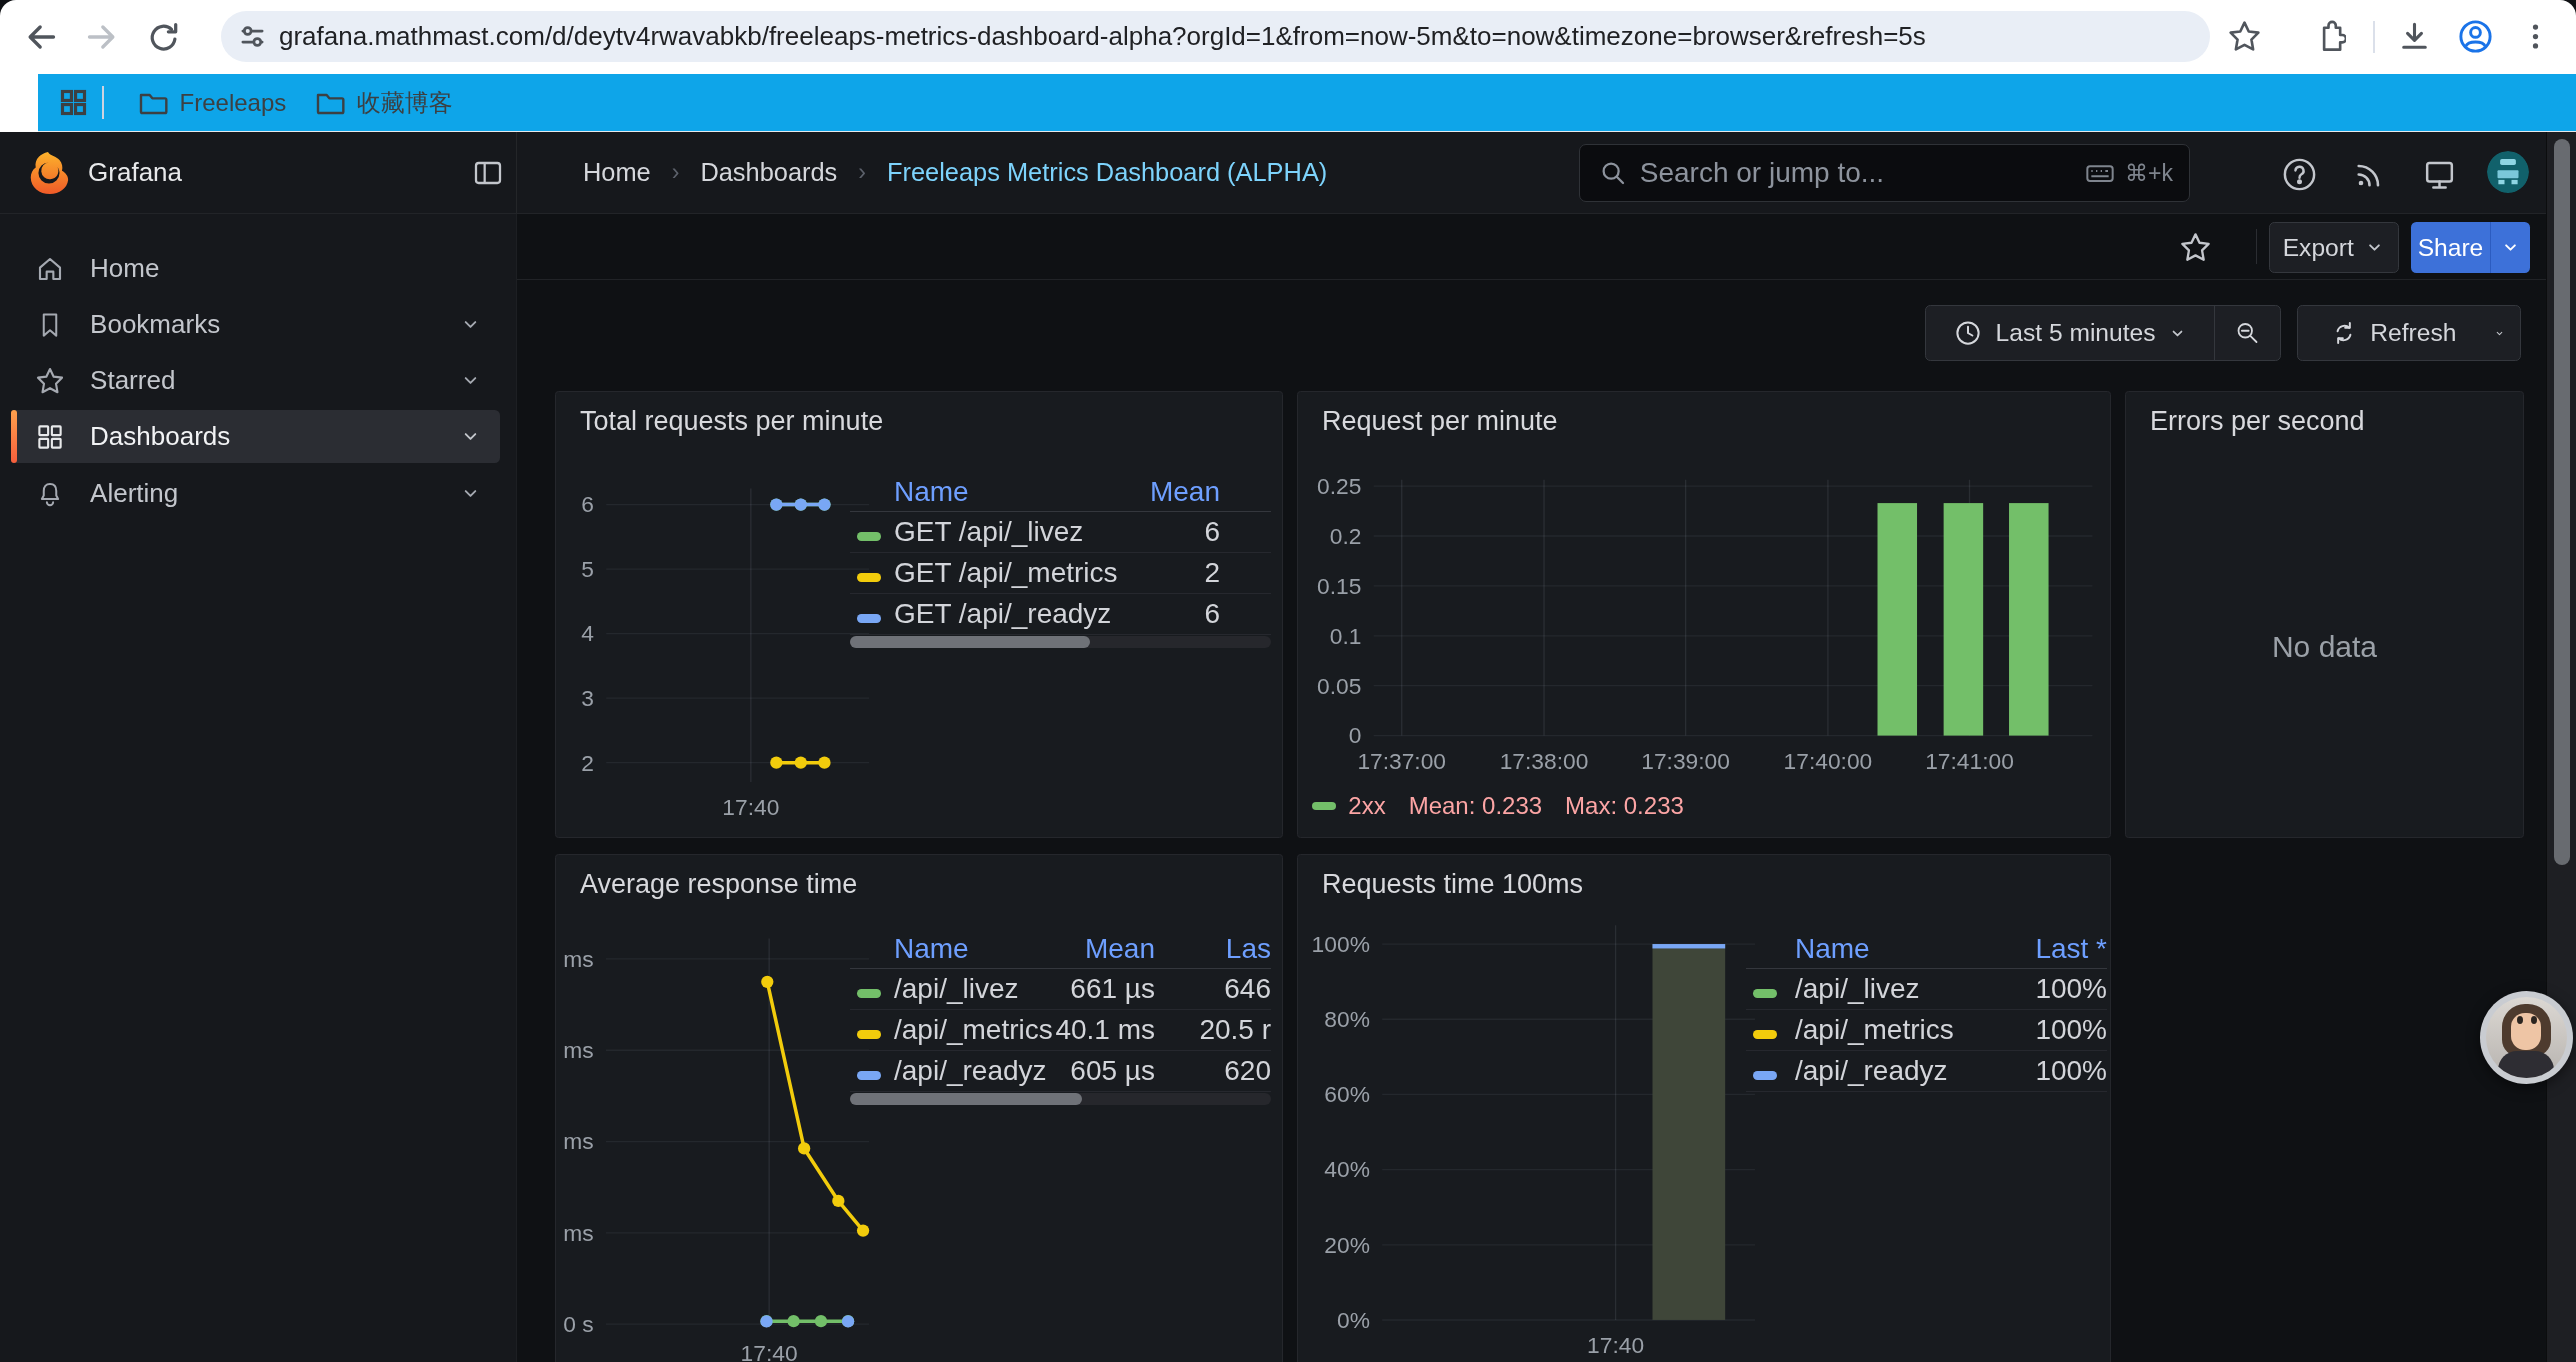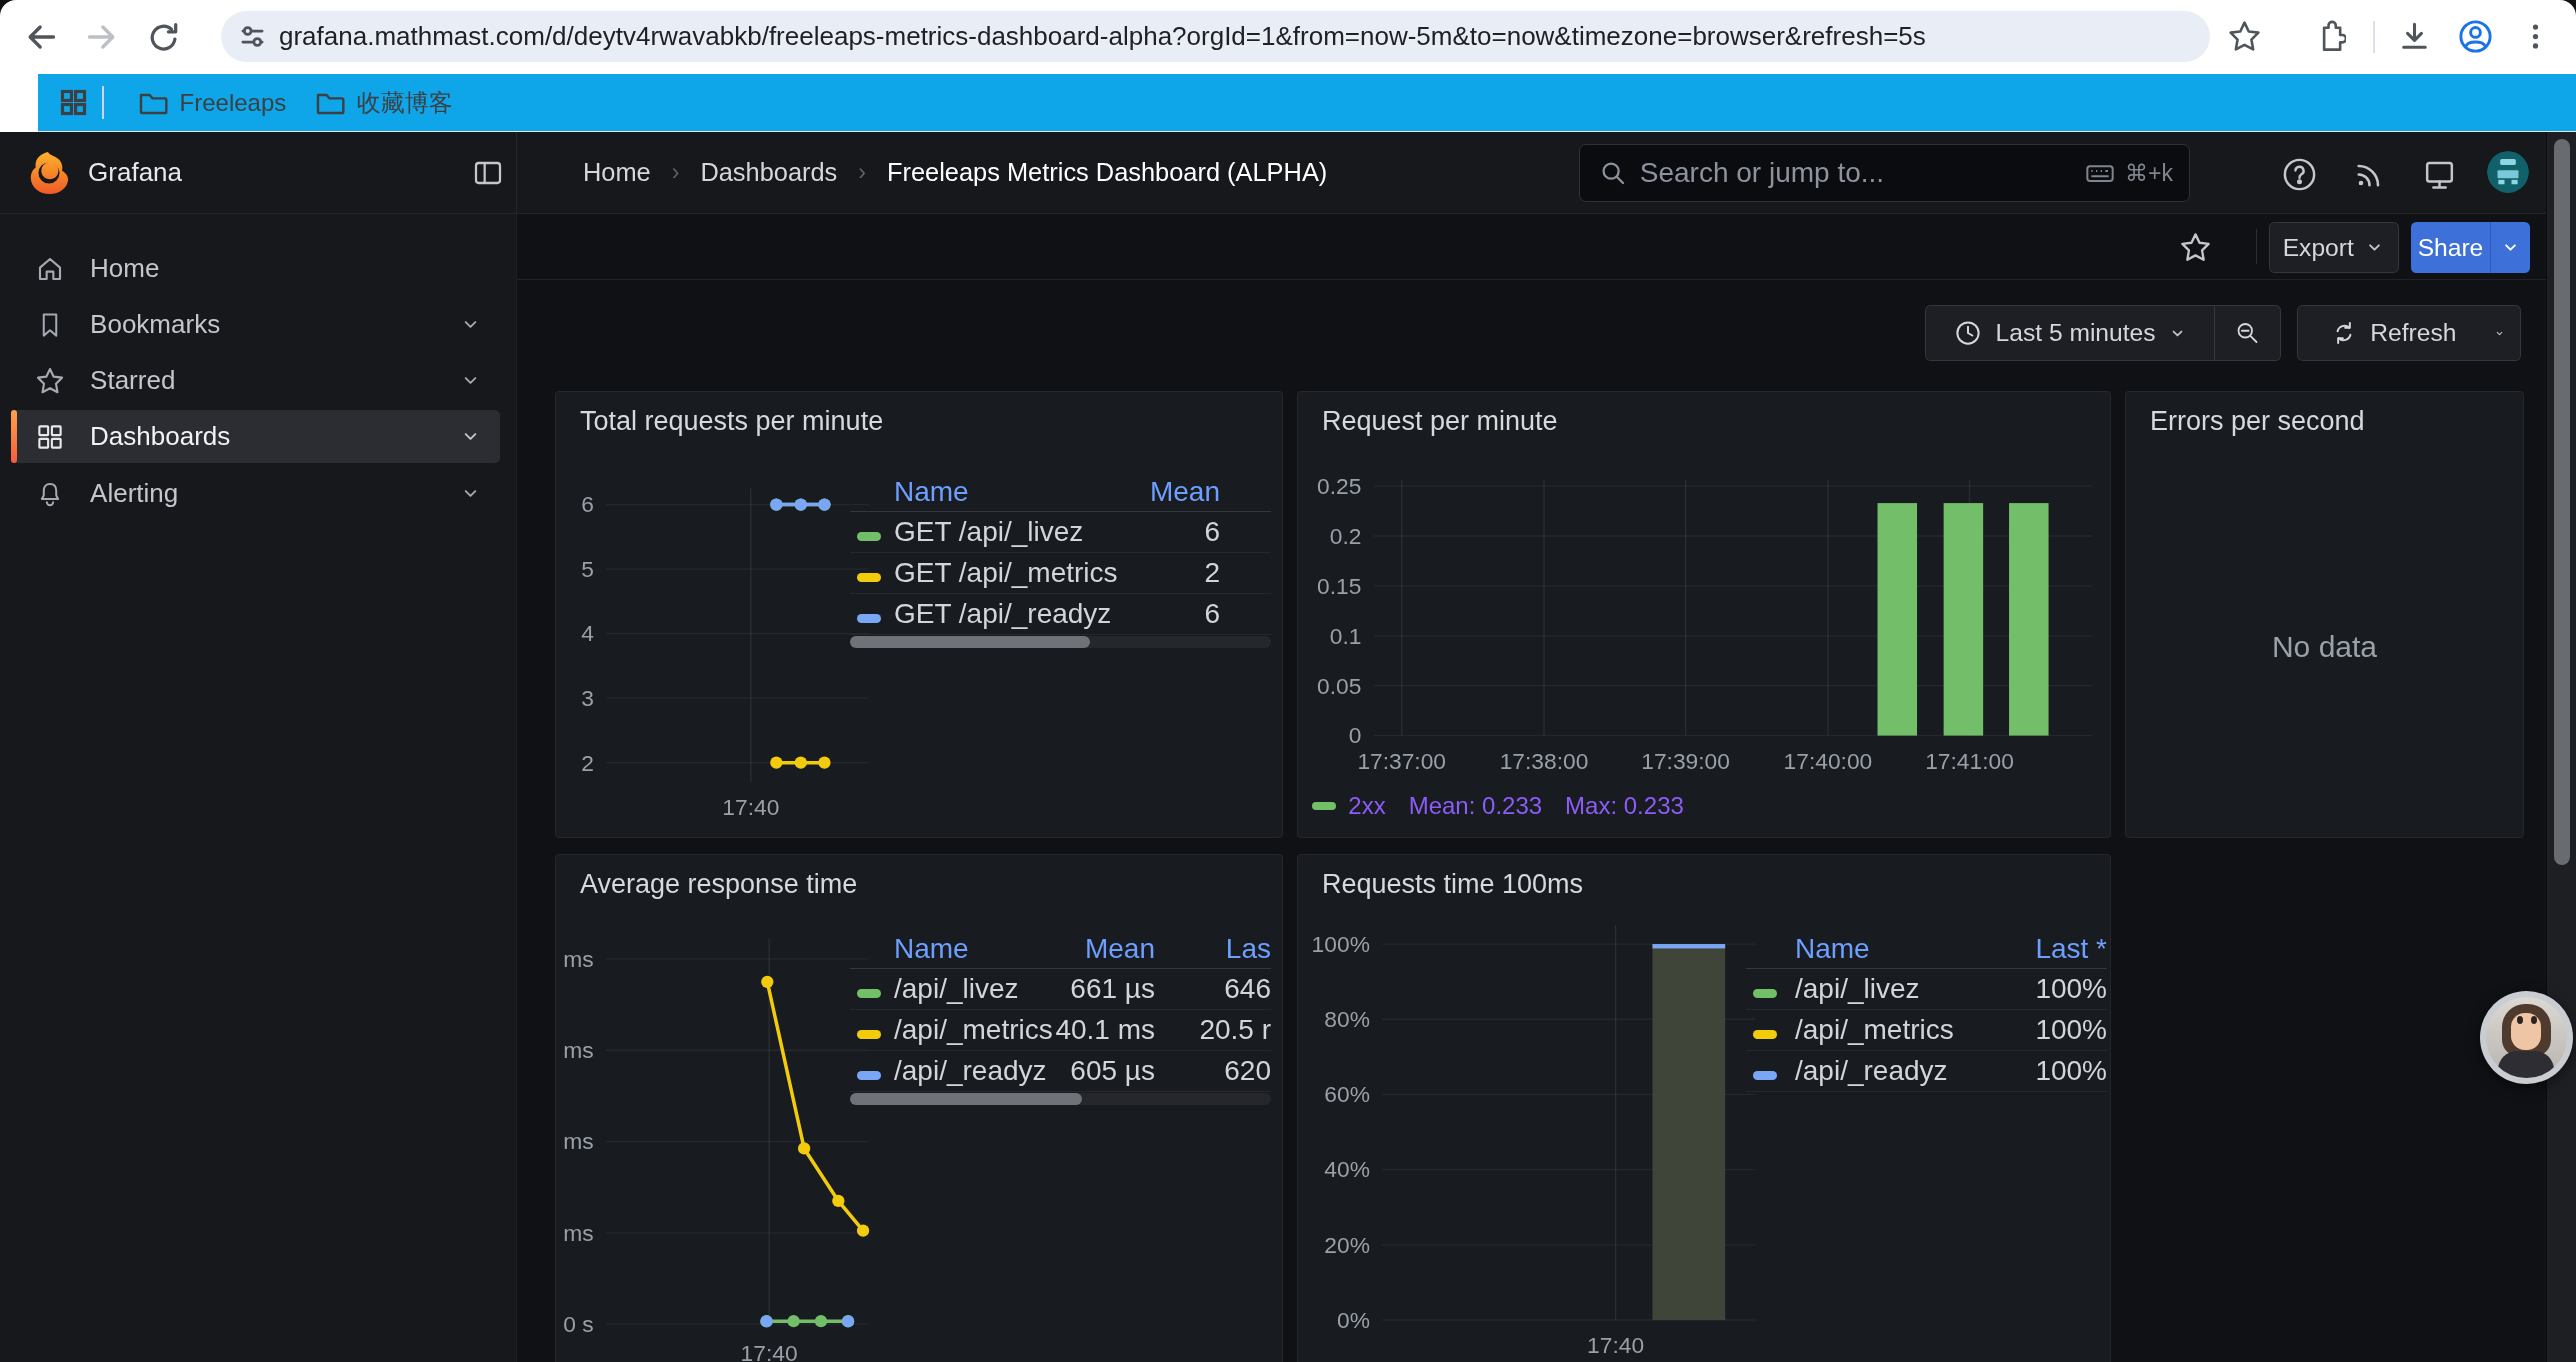--- a/index.html
+++ b/index.html
@@ -20,21 +20,21 @@
   .bm-divider { width:1.8px; height:33px; background:#cdd3e0; margin:0 19px 0 12.3px; }
   .bm-item { display:flex; align-items:center; gap:10.5px; padding:7px 14px; border-radius:7px; color:#3c4043; font-size:24px; }
 
   
   .gf { position:absolute; left:0; top:132px; width:2576px; height:1231px; background:#0f1114; color:#d5d7dc; }
   .gf-header { position:absolute; left:0; top:0; width:2576px; height:82px; background:#16181c; border-bottom:0.9px solid #222428; }
   .gf-header-left { position:absolute; left:0; top:0; width:517px; height:81px; border-right:0.9px solid #242629; display:flex; align-items:center; }
   .brand-label { font-size:26px; color:#e8e9eb; margin-left:17.5px; }
   .sidebar-toggle { position:absolute; left:470px; top:23px; width:35px; height:35px; display:flex; align-items:center; justify-content:center; }
   .breadcrumb { position:absolute; left:583px; top:0; height:81px; display:flex; align-items:center; gap:21px; font-size:25.4px; }
-  .crumb { color:#d5d7dc; } .crumb-sep { color:#5c616b; font-size:23px; } .crumb-current { color:#ffffff; }
+  .crumb { color:#d5d7dc; } .crumb-sep { color:#5c616b; font-size:23px; } .crumb-current { color:#7dd3fc; }
   .gf-search { position:absolute; left:1579px; top:12.3px; width:611px; height:58px; background:#0b0c0f; border:0.9px solid #2f3237; border-radius:7px; display:flex; align-items:center; }
   .gf-search input { flex:1; background:transparent; border:none; outline:none; color:#c7cad0; font-size:28px; font-family:inherit; margin-left:12.3px; }
   .gf-search input::placeholder { color:#8d939d; }
   .kbd-hint { display:flex; align-items:center; gap:8.8px; margin-right:16px; color:#7f858e; font-size:23px; }
   .hdr-ic { position:absolute; top:21px; width:42px; height:42px; display:flex; align-items:center; justify-content:center; }
   .hdr-avatar { position:absolute; left:2487px; top:19px; width:42px; height:42px; border-radius:50%; overflow:hidden; }
 
   .gf-sidebar { position:absolute; left:0; top:82px; width:517px; height:1149px; background:#16181c; border-right:0.9px solid #1d1f23; }
   .side-item { position:absolute; left:10.5px; width:489px; height:53px; border-radius:5.3px; display:flex; align-items:center; color:#c3c6cc; font-size:26px; }
   .side-item .s-ic { width:32px; height:32px; margin:0 24.6px 0 23px; display:flex; align-items:center; justify-content:center; }
@@ -62,21 +62,21 @@
   .nodata { position:absolute; left:0; width:100%; text-align:center; font-size:30px; color:#9ba1a8; }
 
   .legend { position:absolute; font-size:28px; color:#d3d5da; }
   .leg-row { display:grid; align-items:center; height:41px; border-bottom:0.9px solid #26282e; }
   .leg-head { height:39px; color:#6e9fff; font-weight:500; border-bottom:0.9px solid #34373d; }
   .leg-row .num { text-align:right; }
   .leg-name { white-space:nowrap; overflow:hidden; }
   .swatch { display:inline-block; width:24px; height:8.8px; border-radius:4.4px; margin-left:7px; }
   .hscroll { position:absolute; height:12.3px; background:#26272c; border-radius:6.1px; }
   .hscroll-thumb { height:100%; background:#6f7278; border-radius:6.1px; }
-  .inline-legend { position:absolute; display:flex; align-items:center; gap:23px; font-size:24px; color:#8b5cf6; }
+  .inline-legend { position:absolute; display:flex; align-items:center; gap:23px; font-size:24px; color:#fca5a5; }
 
   
   .v-scroll { position:absolute; left:2546px; top:132px; width:30px; height:1231px; background:#1e1f23; border-left:0.9px solid #0c0d0e; }
   .v-thumb { position:absolute; left:7px; top:7px; width:16px; height:726px; background:#686b70; border-radius:8px; }
   .float-avatar { position:absolute; left:2480px; top:991px; width:93px; height:93px; border-radius:50%; background:#c9ccd1; box-shadow:0 3.5px 12.3px rgba(0,0,0,.5); }
   .fa-inner { position:absolute; left:6.1px; top:6.1px; width:81px; height:81px; border-radius:50%; overflow:hidden; background:linear-gradient(180deg,#dcd8d3,#b7b3af); }
   .fa-hair { position:absolute; left:16px; top:7px; width:49px; height:53px; border-radius:23px 23px 17.5px 17.5px; background:#4e3b2e; }
   .fa-face { position:absolute; left:25.4px; top:16px; width:30px; height:37px; border-radius:14px; background:#eec5a5; }
   .fa-eye { position:absolute; top:19px; width:6.1px; height:8px; border-radius:50%; background:#2b2520; }
   .fa-body { position:absolute; left:12.3px; top:54px; width:56px; height:30px; border-radius:19px 19px 0 0; background:#2e2d33; }

